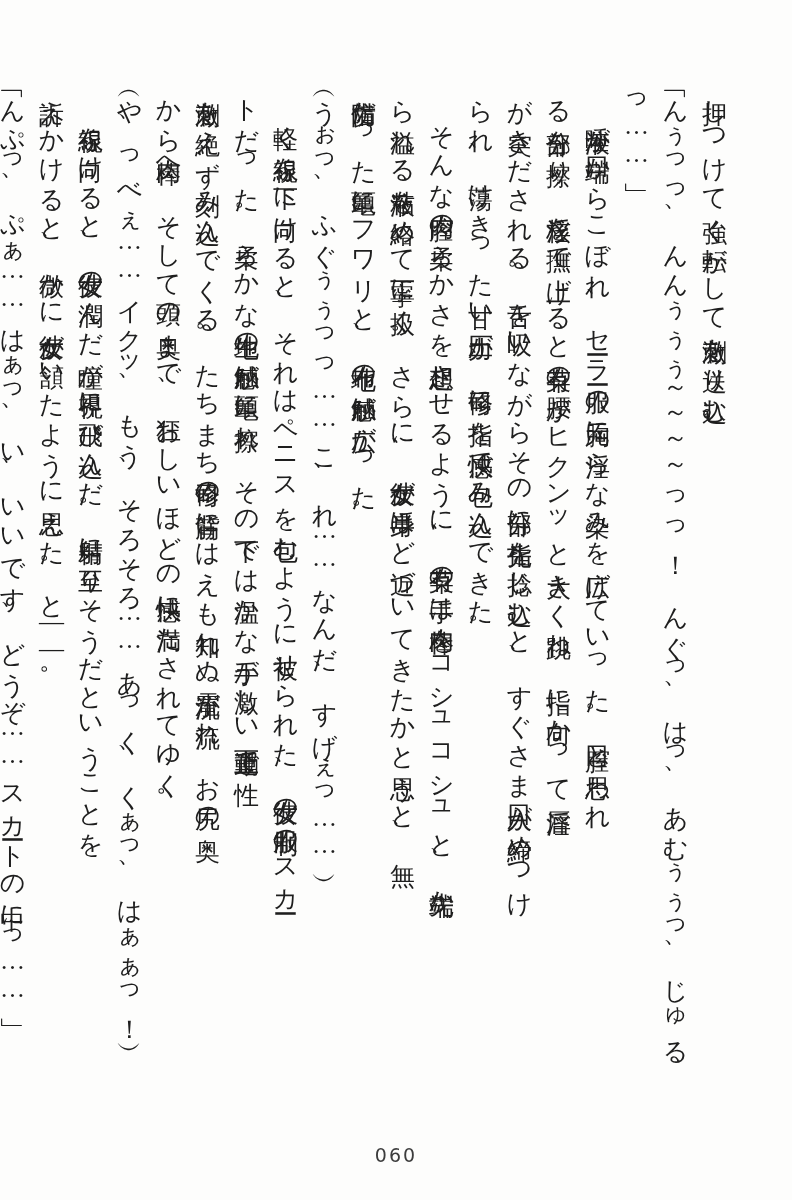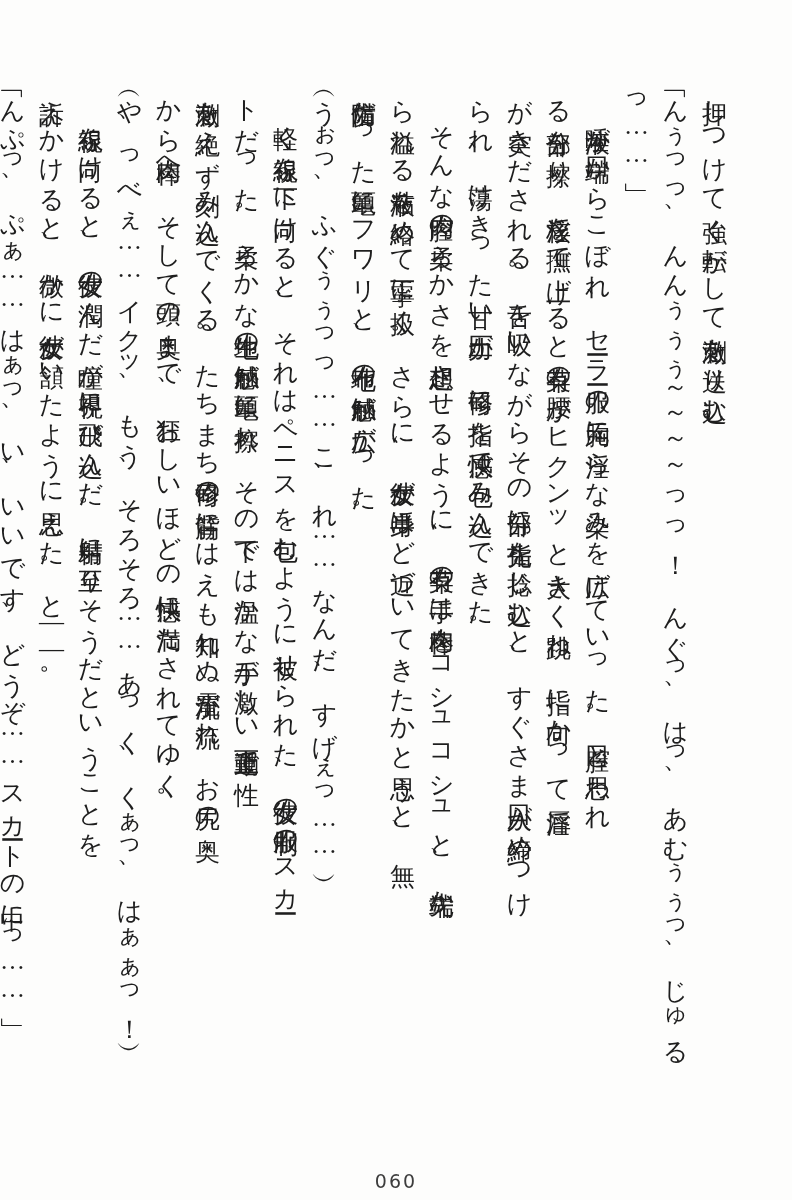--- a/index.html
+++ b/index.html
@@ -28,21 +28,21 @@
   .text-block p.line {
     margin: 0;
     padding: 0;
     line-height: 39px;   
     height: 1042px;
   }
   .page-number {
     position: absolute;
     left: 0;
     right: 0;
-    top: 1170px;
+    top: 1144px;
     text-align: center;
     font-family: "DejaVu Sans", "Liberation Sans", sans-serif;
     font-size: 19px;
     letter-spacing: 2px;
     color: #3d3d3d;
   }
 </style>
 </head>
 <body>
 

